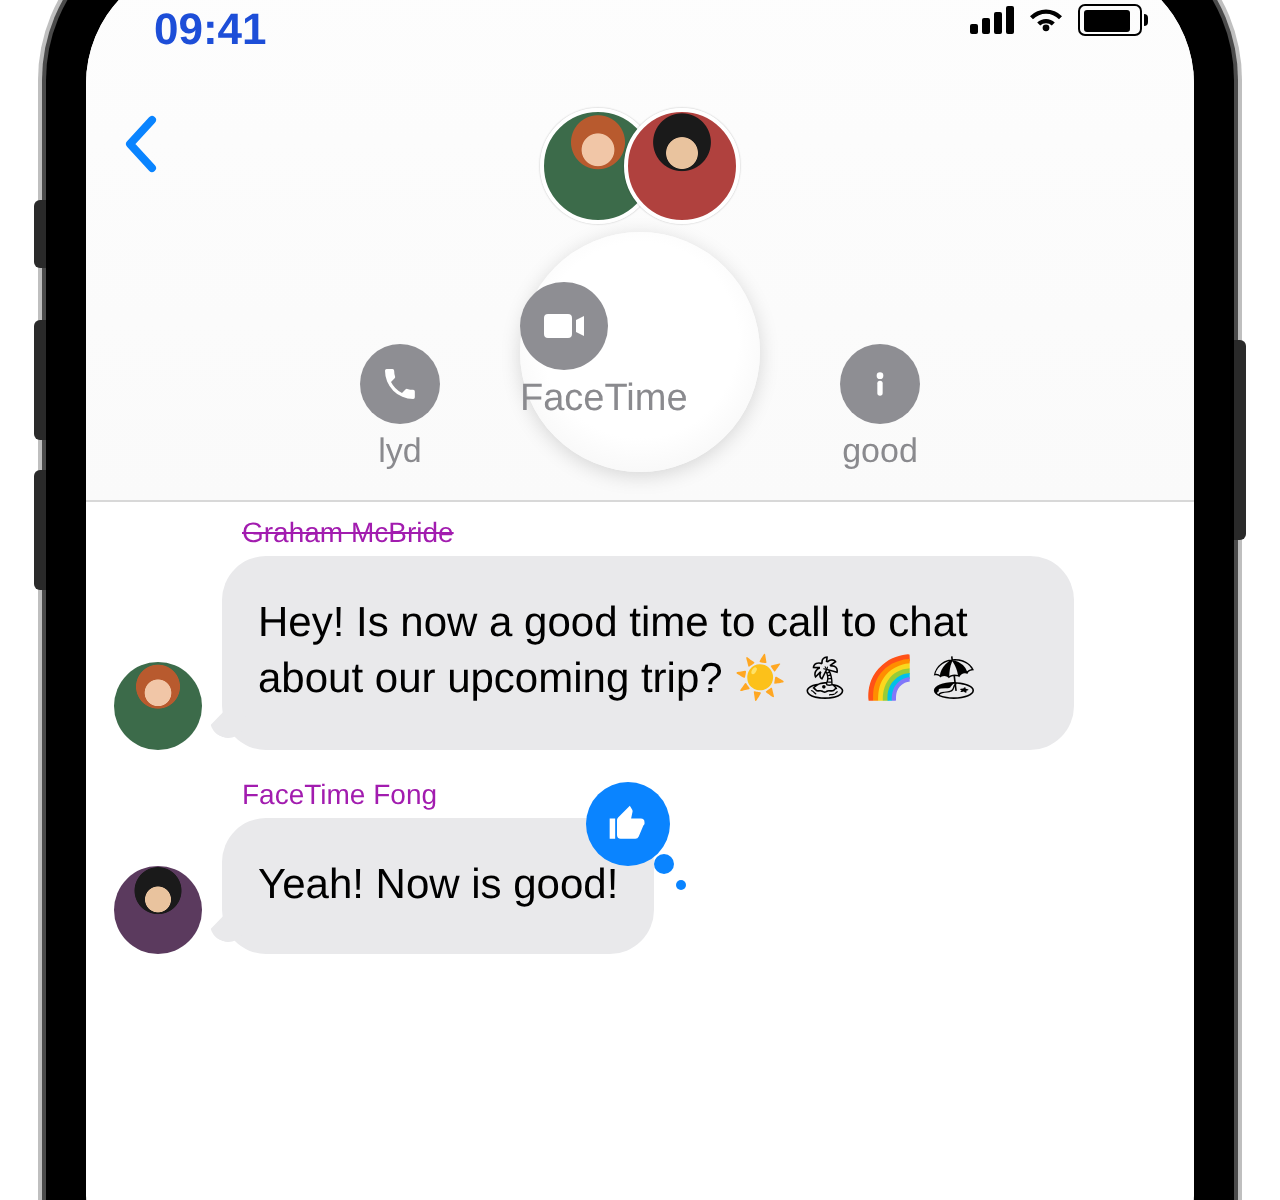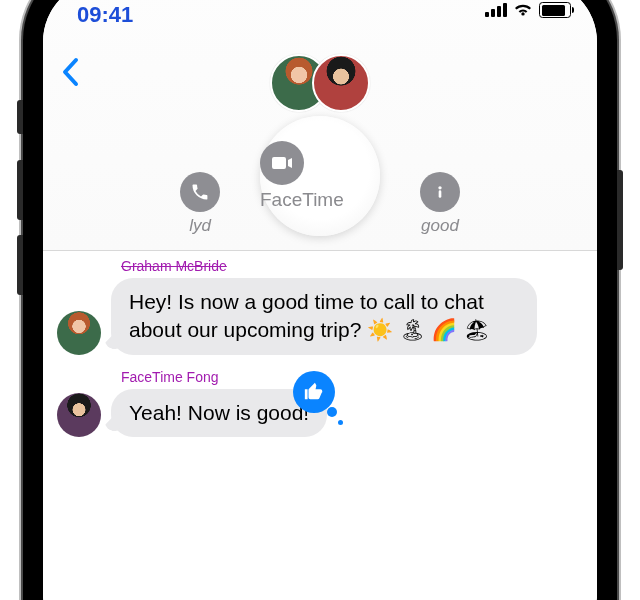--- a/index.html
+++ b/index.html
@@ -37,33 +37,33 @@
               radial-gradient(circle at 50% 28%,#1a1a1a 0 30%,transparent 31%),
               linear-gradient(#b0413e,#b0413e);}
   .avC{background:radial-gradient(circle at 50% 38%,#e9c39e 0 18%,transparent 19%),
               radial-gradient(circle at 50% 28%,#1a1a1a 0 30%,transparent 31%),
               linear-gradient(#5b3a5e,#5b3a5e);}
 
   .actions{position:absolute;bottom:14px;left:50%;transform:translateX(-50%);display:flex;align-items:flex-end;gap:40px;}
   .act{display:flex;flex-direction:column;align-items:center;gap:4px;}
   .circ{background:#8e8e93;border-radius:50%;display:flex;align-items:center;justify-content:center;}
   .small{width:40px;height:40px;}
-  .actlbl{font-size:17px;color:#8a8a8e;font-style:italic;}
+  .actlbl{font-size:17px;color:#8a8a8e;}
   .ftbubble{width:120px;height:120px;border-radius:50%;background:radial-gradient(circle at 50% 45%,#fff 55%,#f0f0f0 100%);box-shadow:0 2px 10px rgba(0,0,0,.15);display:flex;flex-direction:column;align-items:flex-start;justify-content:center;margin-top:-28px;}
   .ftbubble .circ{width:44px;height:44px;}
   .ftlbl{font-size:19px;color:#8a8a8e;margin-top:4px;}
   .icon-fill{fill:#fff;}
 
   
   .thread{position:absolute;top:270px;left:0;right:0;bottom:0;padding:4px 14px 0 14px;}
   .sender{font-size:14px;color:#a21caf;margin:4px 0 4px 64px;}
   .strike{text-decoration:line-through;}
   .row{display:flex;align-items:flex-end;gap:10px;margin-bottom:14px;position:relative;}
   .rav{width:44px;height:44px;border-radius:50%;}
-  .bubble{background:#e9e9eb;border-radius:22px;padding:10px 18px;color:#000;font-size:21px;line-height:1.35;max-width:390px;position:relative;}
+  .bubble{background:#e9e9eb;border-radius:22px;padding:20px 18px;color:#000;font-size:21px;line-height:1.35;max-width:390px;position:relative;}
   .bubble::after{content:"";position:absolute;left:-6px;bottom:6px;width:18px;height:18px;background:#e9e9eb;border-radius:50%;clip-path:polygon(45% 0,100% 0,100% 100%,0 100%);transform:rotate(20deg);}
   .tapback{position:absolute;right:-8px;top:-18px;width:42px;height:42px;background:#0a84ff;border-radius:50%;display:flex;align-items:center;justify-content:center;}
   .tapback::after{content:"";position:absolute;right:-2px;bottom:-4px;width:10px;height:10px;background:#0a84ff;border-radius:50%;}
   .tapback::before{content:"";position:absolute;right:-8px;bottom:-12px;width:5px;height:5px;background:#0a84ff;border-radius:50%;}
 </style>
 </head>
 <body>
 
 <div class="device">
   <div class="btnL bL1"></div>

